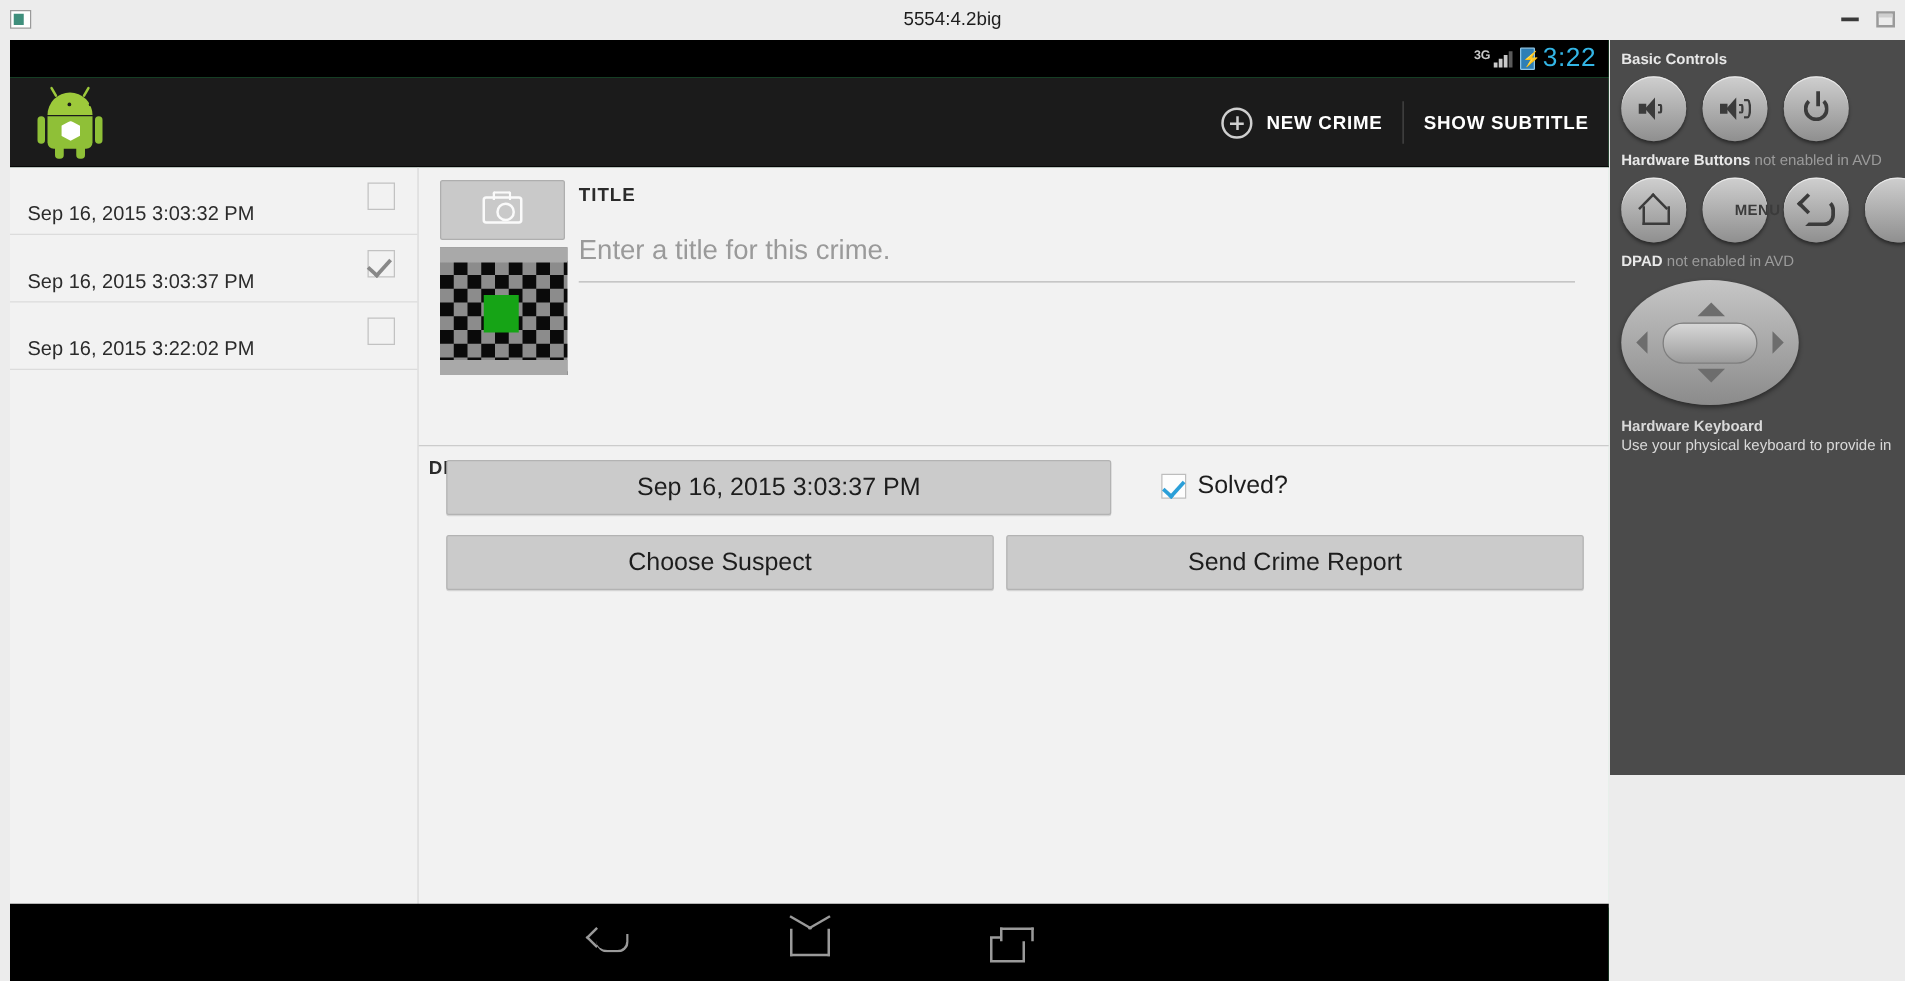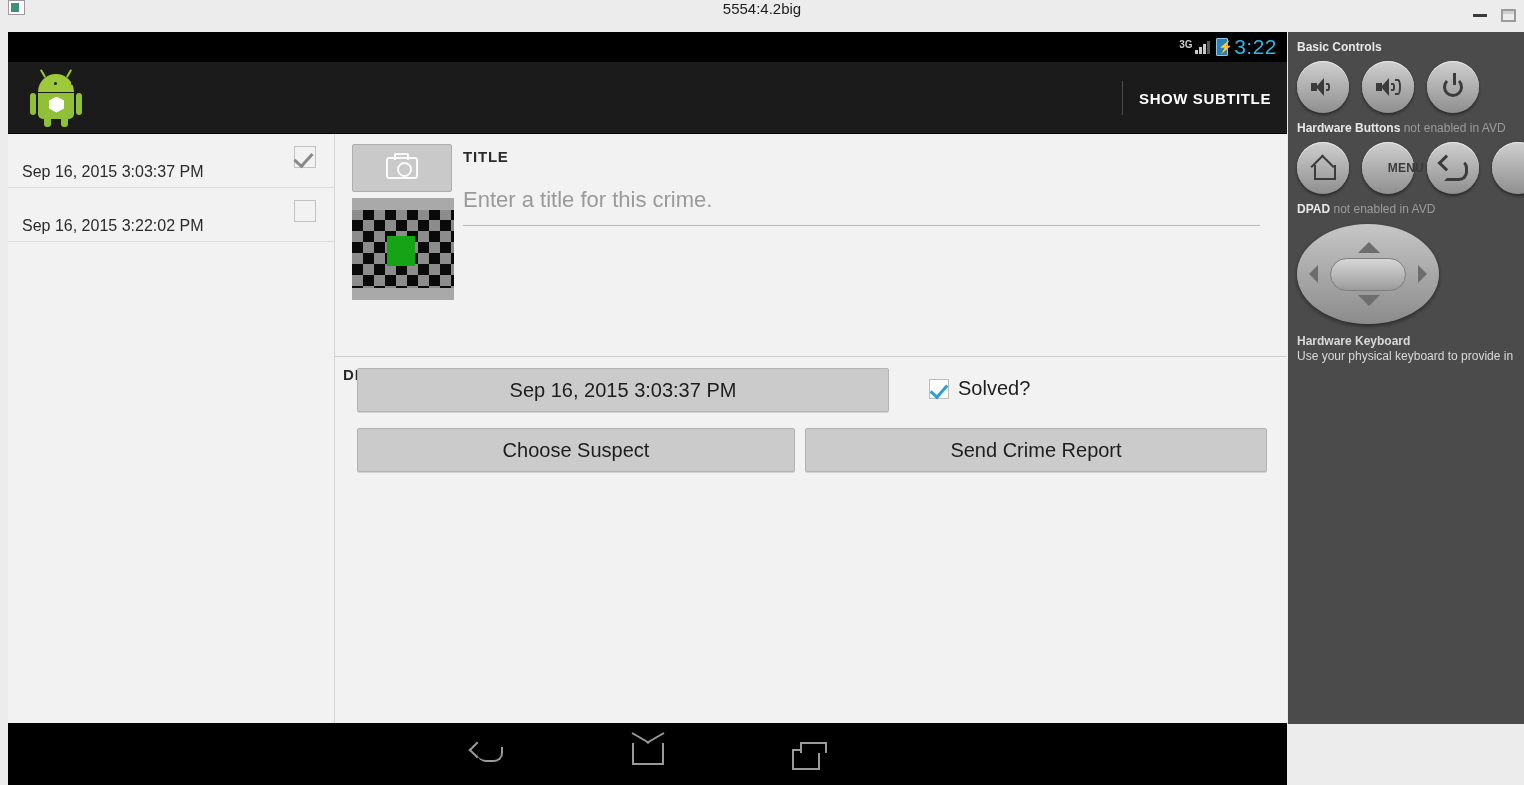--- a/index.html
+++ b/index.html
@@ -8,21 +8,21 @@
     font-family: "Liberation Sans", sans-serif;
     background: #ececec;
     overflow: hidden;
   }
   #root { position: relative; width: 1524px; height: 785px; }
 
   
   .titlebar {
     position: absolute; left: 0; top: 0; width: 1524px; height: 30px;
     background: #ececec;
-    display: flex; align-items: flex-start;
+    display: flex; align-items: center;
   }
   .titlebar-icon {
     width: 17px; height: 15px; margin-left: 8px;
     background: #fff; border: 1px solid #9a9a9a;
     position: relative;
   }
   .titlebar-icon::before {
     content: ""; position: absolute; left: 2px; top: 2px;
     width: 8px; height: 9px; background: #3f8f7c;
   }
@@ -265,21 +265,21 @@
     width: 24px; height: 17px; border: 2px solid #9a9a9a;
   }
   .nav-recent::after {
     content: ""; position: absolute; left: 8px; top: 1px;
     width: 23px; height: 9px; border: 2px solid #9a9a9a; border-bottom: none;
     background: #000;
   }
 
   
   .sidepanel {
-    position: absolute; left: 1288px; top: 32px; width: 236px; height: 692px;
+    position: absolute; left: 1288px; top: 32px; width: 236px; height: 588px;
     background: #4b4b4b; color: #d9d9d9; overflow: hidden;
   }
   .sp-heading {
     font-size: 12px; font-weight: bold; color: #e8e8e8;
     margin: 8px 0 0 9px;
   }
   .sp-heading .dim { font-weight: normal; color: #9b9b9b; }
   .sp-row { display: flex; gap: 13px; margin: 7px 0 0 9px; }
   .rbtn {
     width: 52px; height: 52px; border-radius: 50%;
@@ -391,30 +391,39 @@
             <span class="robot-eye r"></span>
           </div>
         <div class="robot-arm l"></div>
           <div class="robot-arm r"></div>
         <div class="robot-body"></div>
         <div class="robot-cube"></div>
         <div class="robot-leg l"></div>
           <div class="robot-leg r"></div>
       </div>
       <div class="ab-actions">
+        <div class="ab-item">
+          <span class="plus-icon"></span>
+          <span>NEW CRIME</span>
+        </div>
         <div class="ab-divider"></div>
         <div class="ab-item">
           <span>SHOW SUBTITLE</span>
         </div>
       </div>
     </div>
 
     <div class="content">
 
       <div class="list-pane">
+        <div class="list-row">
+          <div class="row-title"></div>
+          <div class="row-date">Sep 16, 2015 3:03:32 PM</div>
+          <div class="row-check"></div>
+        </div>
         <div class="list-row">
           <div class="row-title"></div>
           <div class="row-date">Sep 16, 2015 3:03:37 PM</div>
           <div class="row-check checked"></div>
         </div>
         <div class="list-row">
           <div class="row-title"></div>
           <div class="row-date">Sep 16, 2015 3:22:02 PM</div>
           <div class="row-check"></div>
         </div>

